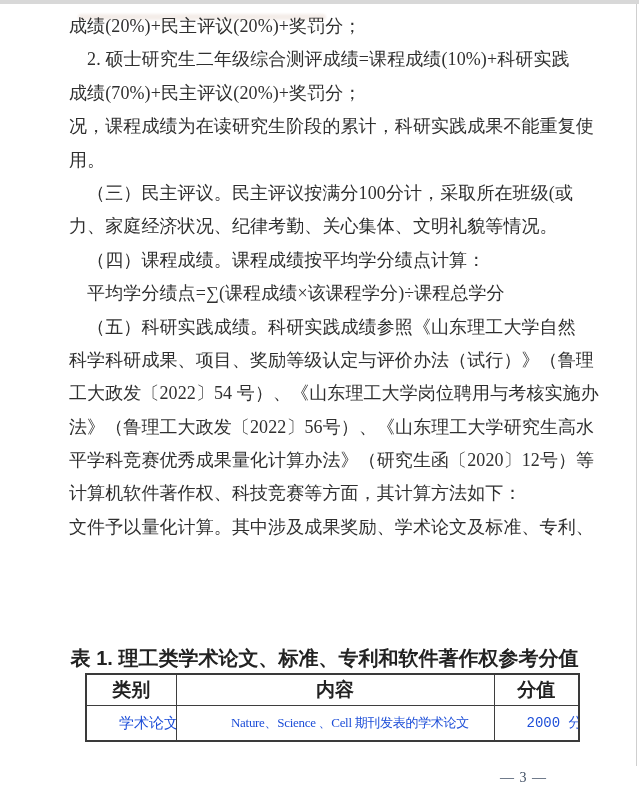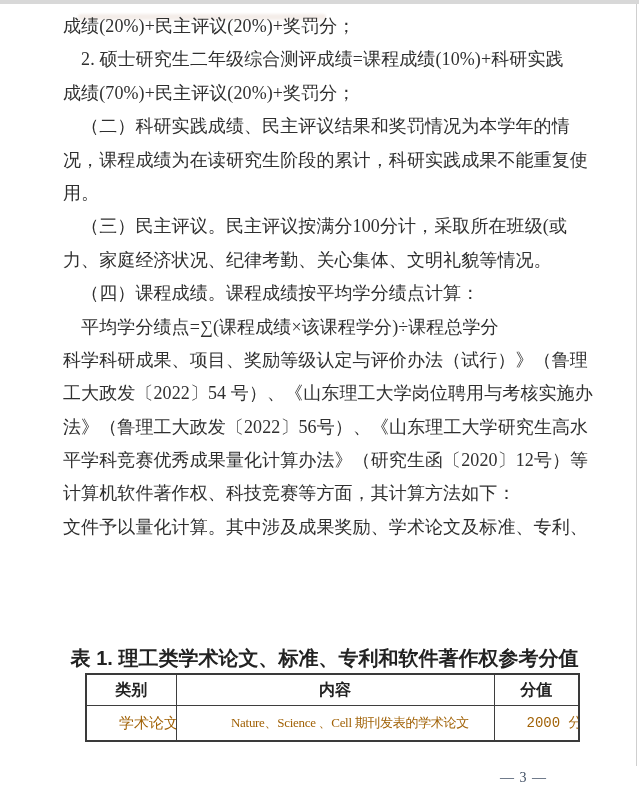--- a/index.html
+++ b/index.html
@@ -18,21 +18,21 @@
     position:absolute;top:4px;right:2px;width:1px;height:762px;
     background:#cfcfcf;
   }
   .bleed{
     position:absolute;top:14px;left:78px;width:248px;height:6px;
     background:rgba(205,175,155,0.22);
     filter:blur(1.2px);
     border-radius:3px;
   }
   .textblock{
-    position:absolute;left:63px;top:10px;width:523px;
+    position:absolute;left:69px;top:10px;width:523px;
     color:#2f2f2f;
   }
   .tline{
     height:33.4px;line-height:33.4px;
     font-size:18px;
     white-space:nowrap;
     letter-spacing:0.1px;
   }
   .caption{
     position:absolute;left:63px;top:645px;width:523px;
@@ -55,24 +55,24 @@
     vertical-align:middle;
     padding:0 2px;
     overflow:hidden;
     white-space:nowrap;
   }
   table.score{border:2px solid #3a3a3a;}
   tr.hdr td{
     height:30px;
     font-family:"Liberation Sans","DejaVu Sans",sans-serif;
     font-weight:bold;
-    font-size:16px;
+    font-size:19px;
     color:#222222;
   }
-  tr.datarow td{height:34px;color:#a16207;padding-left:32px;}
+  tr.datarow td{height:34px;color:#1d4ed8;padding-left:32px;}
   td.c-cat{font-size:15px;font-family:"Liberation Serif","DejaVu Serif",serif;}
   td.c-content{
     font-size:13px;
     font-family:Liberation Serif, serif;
     letter-spacing:-0.3px;
   }
   td.c-score{
     font-size:14px;
     font-family:"Liberation Mono","DejaVu Sans Mono",monospace;
   }
@@ -88,27 +88,27 @@
 <body>
 
 <div class="top-band"></div>
 <div class="right-edge"></div>
 <div class="bleed"></div>
 
 <div class="textblock">
     <div class="tline">成绩(20%)+民主评议(20%)+奖罚分；</div>
     <div class="tline">　2. 硕士研究生二年级综合测评成绩=课程成绩(10%)+科研实践</div>
     <div class="tline">成绩(70%)+民主评议(20%)+奖罚分；</div>
-    <div class="tline">　（二）科研实践成绩、民主评议结果和奖罚情况为本学年的情</div>
     <div class="tline">况，课程成绩为在读研究生阶段的累计，科研实践成果不能重复使</div>
     <div class="tline">用。</div>
     <div class="tline">　（三）民主评议。民主评议按满分100分计，采取所在班级(或</div>
     <div class="tline">力、家庭经济状况、纪律考勤、关心集体、文明礼貌等情况。</div>
     <div class="tline">　（四）课程成绩。课程成绩按平均学分绩点计算：</div>
     <div class="tline">　平均学分绩点=∑(课程成绩×该课程学分)÷课程总学分</div>
+    <div class="tline">　（五）科研实践成绩。科研实践成绩参照《山东理工大学自然</div>
     <div class="tline">科学科研成果、项目、奖励等级认定与评价办法（试行）》（鲁理</div>
     <div class="tline">工大政发〔2022〕54 号）、《山东理工大学岗位聘用与考核实施办</div>
     <div class="tline">法》（鲁理工大政发〔2022〕56号）、《山东理工大学研究生高水</div>
     <div class="tline">平学科竞赛优秀成果量化计算办法》（研究生函〔2020〕12号）等</div>
     <div class="tline">计算机软件著作权、科技竞赛等方面，其计算方法如下：</div>
     <div class="tline">文件予以量化计算。其中涉及成果奖励、学术论文及标准、专利、</div>
   </div>
 
 <div class="caption">表 1. 理工类学术论文、标准、专利和软件著作权参考分值</div>
 

